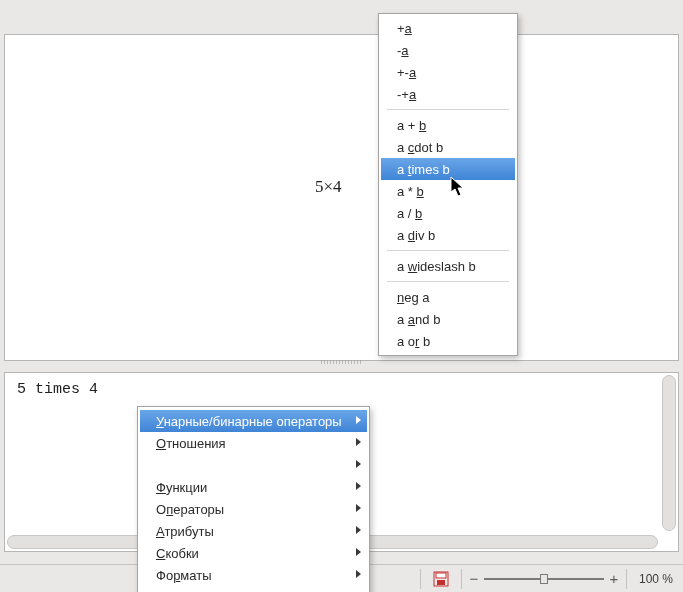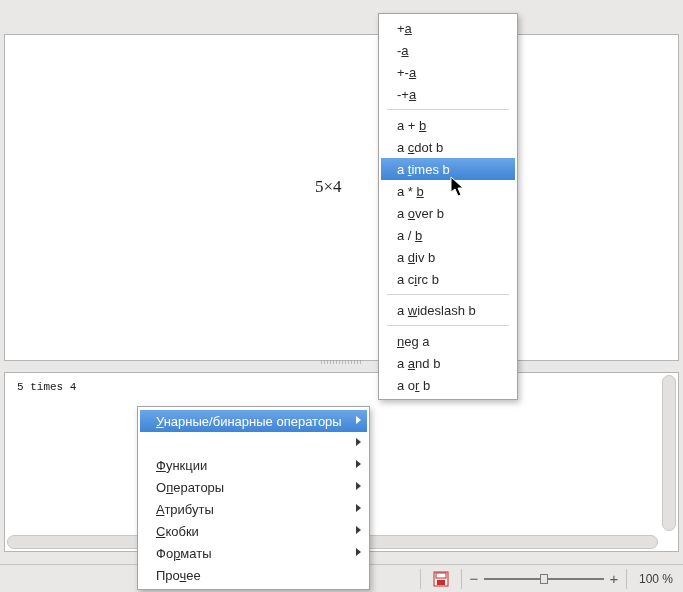--- a/index.html
+++ b/index.html
@@ -44,21 +44,21 @@
   .editor-area {
     position: absolute;
     left: 4px; right: 4px; top: 372px; height: 180px;
     background: #ffffff;
     border: 1px solid #b5b5b5;
   }
   .editor-text {
     position: absolute;
     left: 12px; top: 8px;
     font-family: "Courier New", monospace;
-    font-size: 11px;
+    font-size: 15px;
   }
   .editor-scroll-v {
     position: absolute;
     right: 2px; top: 2px; bottom: 20px;
     width: 14px;
     border-radius: 7px;
     background: #e2e1e0;
     border: 1px solid #c9c7c6;
   }
   .editor-scroll-h {
@@ -206,20 +206,24 @@
   <div class="status-sep"></div>
   <div class="zoom-label">100 %</div>
 </div>
 
 <div class="menu" id="menu1" style="left:137px; top:406px; width:233px;">
     <div class="menu-item hl">
       <span><span class="ul">У</span>нарные/бинарные операторы</span>
       <span class="arrow"></span>
     </div>
     <div class="menu-item">
+      <span><span class="ul">О</span>тношения</span>
+      <span class="arrow"></span>
+    </div>
+    <div class="menu-item">
       <span class="arrow"></span>
     </div>
     <div class="menu-item">
       <span><span class="ul">Ф</span>ункции</span>
       <span class="arrow"></span>
     </div>
     <div class="menu-item">
       <span>О<span class="ul">п</span>ераторы</span>
       <span class="arrow"></span>
     </div>
@@ -260,30 +264,24 @@
     <div class="menu-item">
       <span>a <span class="ul">c</span>dot b</span>
     </div>
     <div class="menu-item hl">
       <span>a <span class="ul">t</span>imes b</span>
     </div>
     <div class="menu-item">
       <span>a * <span class="ul">b</span></span>
     </div>
     <div class="menu-item">
-      <span>a <span class="ul">o</span>ver b</span>
-    </div>
-    <div class="menu-item">
       <span>a / <span class="ul">b</span></span>
     </div>
     <div class="menu-item">
       <span>a <span class="ul">d</span>iv b</span>
-    </div>
-    <div class="menu-item">
-      <span>a c<span class="ul">i</span>rc b</span>
     </div>
     <div class="menu-sep"></div>
     <div class="menu-item">
       <span>a <span class="ul">w</span>ideslash b</span>
     </div>
     <div class="menu-sep"></div>
     <div class="menu-item">
       <span><span class="ul">n</span>eg a</span>
     </div>
     <div class="menu-item">

